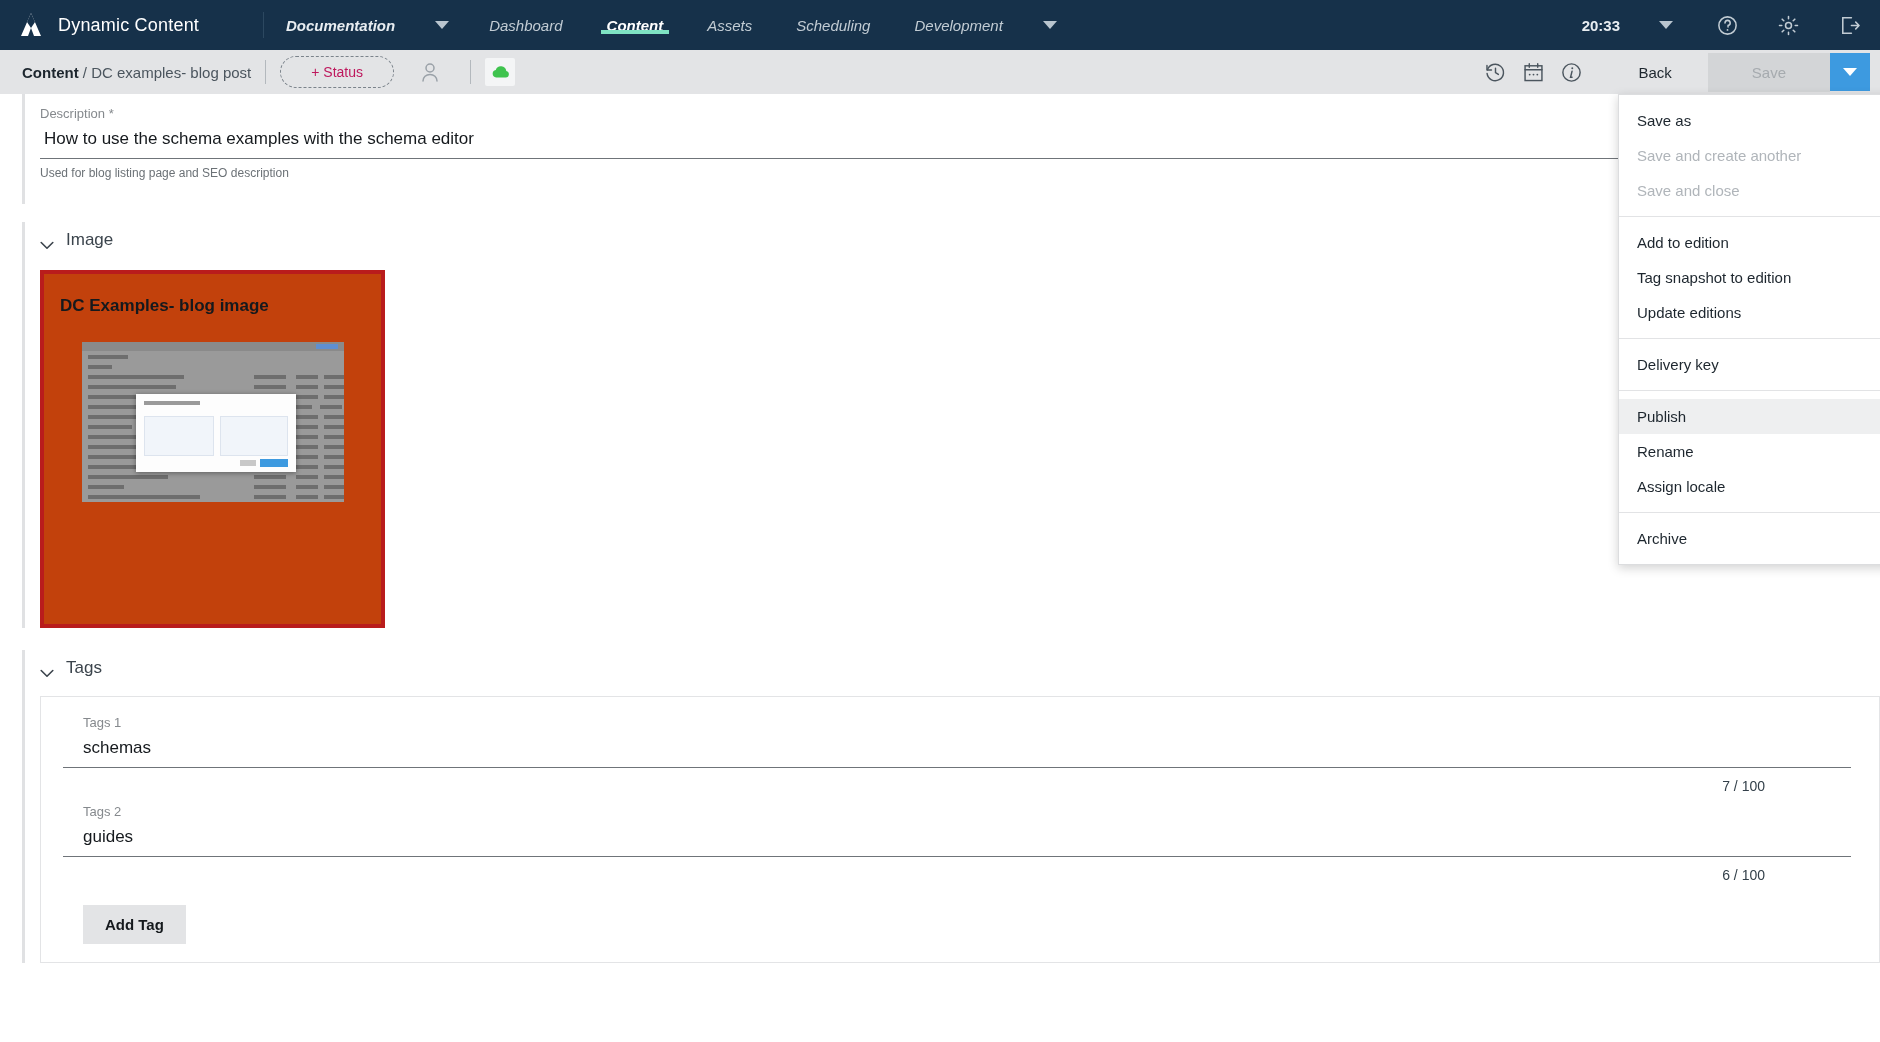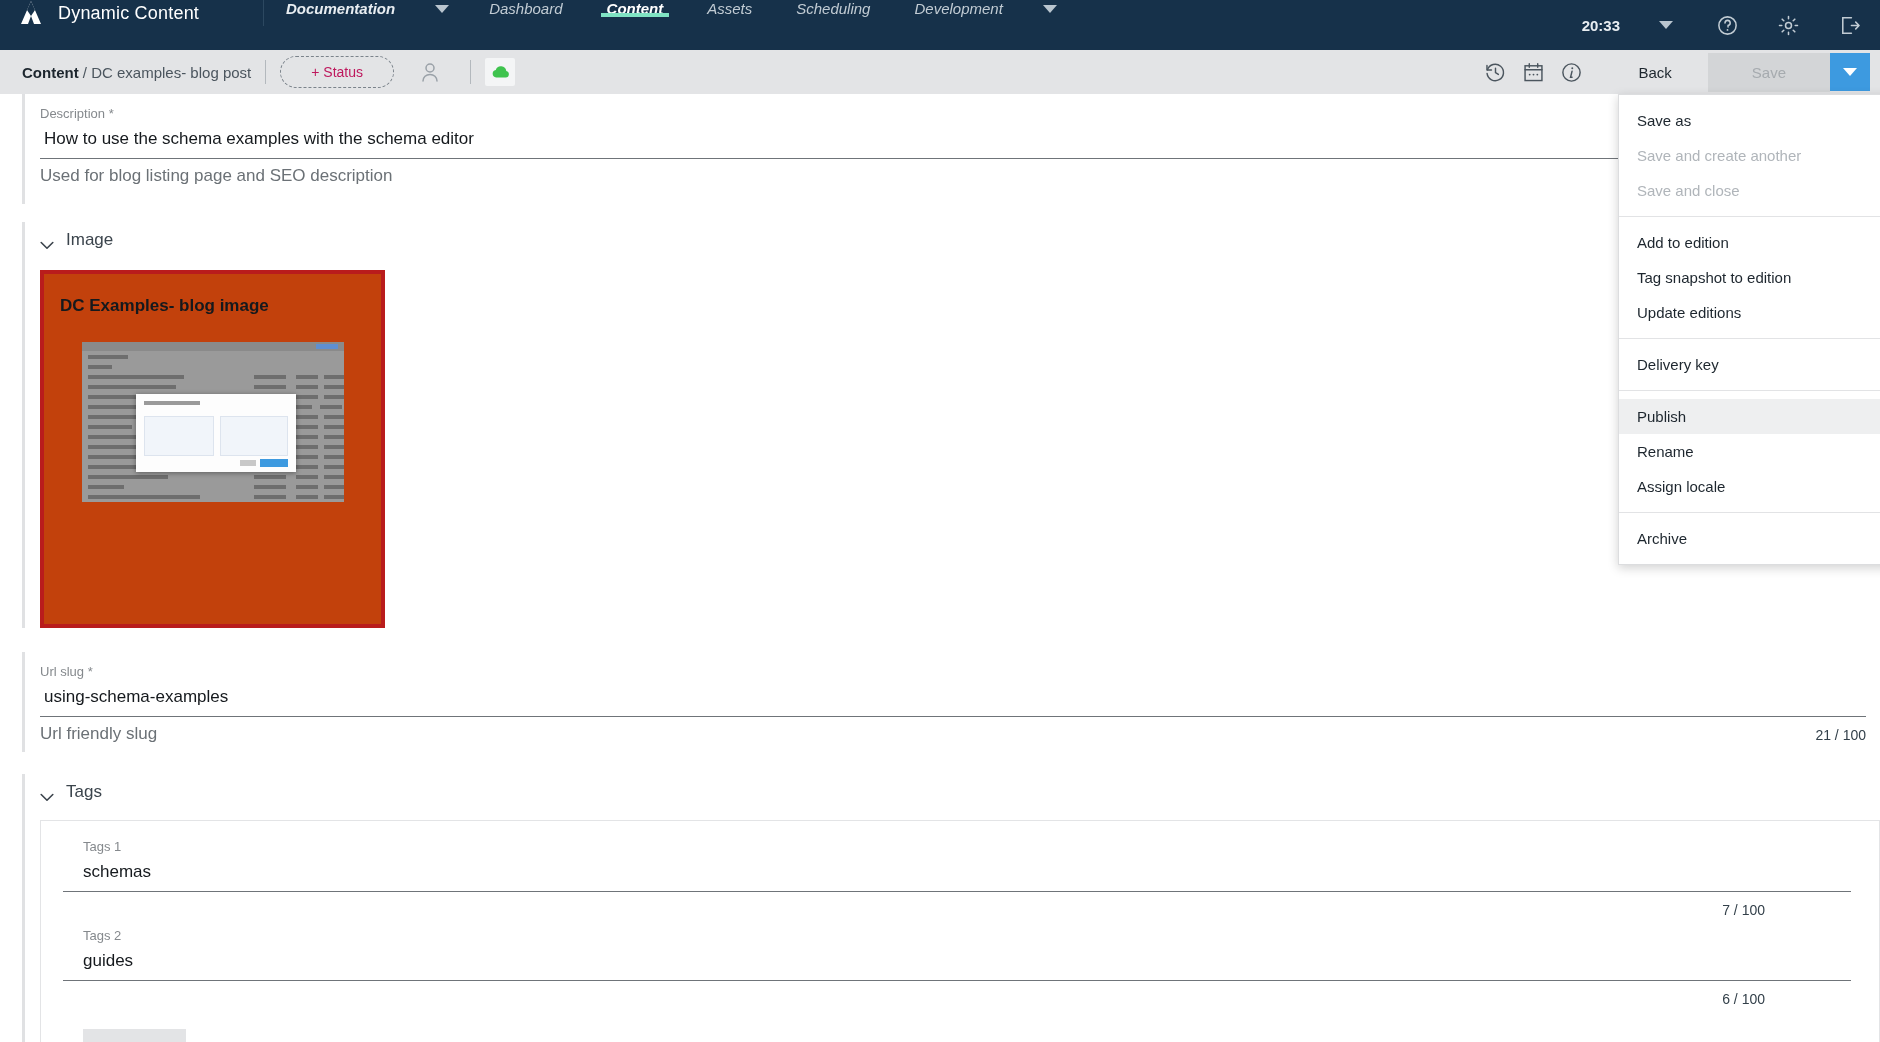--- a/index.html
+++ b/index.html
@@ -8,21 +8,21 @@
     font-family: "Liberation Sans", sans-serif;
     background: #ffffff;
     overflow: hidden;
   }
 
   
   .topnav {
     height: 50px;
     background: #16314a;
     display: flex;
-    align-items: flex-start;
+    align-items: center;
     color: #dfe5ea;
     position: relative;
     z-index: 5;
   }
   .brand {
     display: flex; align-items: center; gap: 14px;
     padding: 0 24px 0 18px;
     border-right: 1px solid #2c4860;
     min-width: 264px;
   }
@@ -152,21 +152,21 @@
     position: absolute; left: 22px; top: 0; bottom: 0; width: 3px; background: #e0e1e3;
   }
   .field-inner { padding-left: 18px; padding-right: 14px; }
 
   .field-label { font-size: 13px; color: #85898d; padding-top: 12px; }
   .field-value {
     font-size: 17px; color: #15191d;
     padding: 8px 2px 9px 4px;
     border-bottom: 1px solid #6f7479;
   }
-  .field-help { font-size: 17px; color: #6b7176; padding-top: 7px; }
+  .field-help { font-size: 12px; color: #6b7176; padding-top: 7px; }
   .counter { font-size: 14px; color: #33404a; text-align: right; padding-top: 10px; }
 
   
   .section {
     position: relative;
     margin-top: 28px;
     padding-left: 22px;
   }
   .section-rail {
     position: absolute; left: 22px; top: 0; bottom: 0; width: 3px; background: #e0e1e3;
@@ -475,31 +475,20 @@
             <span class="thumb-opt a"></span>
             <span class="thumb-opt b"></span>
             <span class="thumb-btn-a"></span>
             <span class="thumb-btn-b"></span>
           </div>
         </div>
       </div>
     </div>
   </div>
 
-  <div class="field-block" style="margin-top:24px; height:100px;">
-    <div class="field-rail"></div>
-    <div class="field-inner">
-      <div class="field-label">Url slug *</div>
-      <div class="field-value">using-schema-examples</div>
-      <div style="display:flex; justify-content:space-between; align-items:flex-start;">
-        <span class="field-help">Url friendly slug</span>
-        <span class="counter">21 / 100</span>
-      </div>
-    </div>
-  </div>
 
   <div class="section" style="margin-top:22px;">
     <div class="section-rail"></div>
     <div class="section-head">
       <span class="chev">
         <svg viewBox="0 0 14 9" width="14" height="9" fill="none" stroke="#3b444c" stroke-width="1.6">
           <path d="M1.2 1.5 7 7.2l5.8-5.7" stroke-linecap="round" stroke-linejoin="round"></path>
         </svg>
       </span>
       <span class="section-title">Tags</span>

